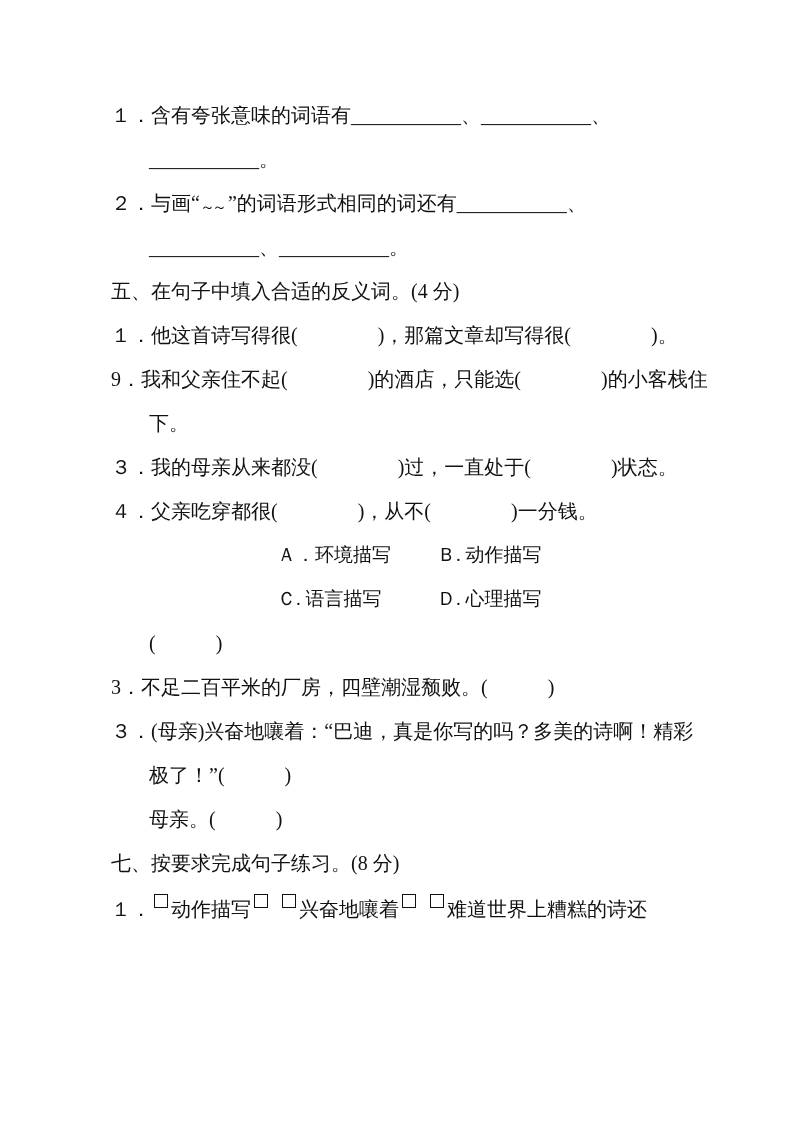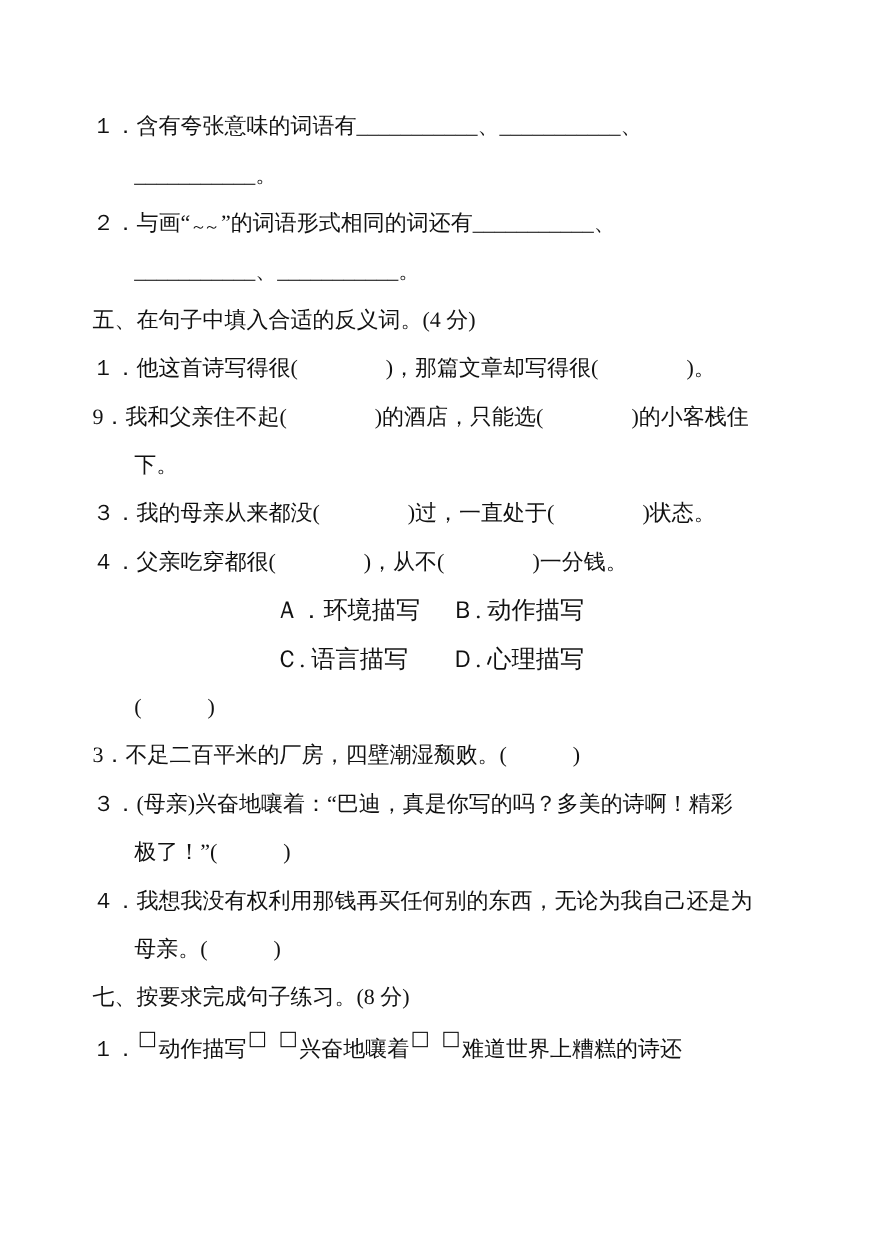--- a/index.html
+++ b/index.html
@@ -9,40 +9,40 @@
   }
   body {
     width: 793px;
     height: 1122px;
     position: relative;
     overflow: hidden;
     font-family: "Liberation Serif", "DejaVu Serif", serif;
     color: #111111;
   }
   .doc {
-    padding: 102px 100px 0 84px;
+    padding: 102px 100px 0 111px;
     font-size: 20px;
     line-height: 26px;
   }
   .line {
     white-space: nowrap;
     margin-bottom: 18px;
     height: 26px;
   }
   .cont {
     padding-left: 38px;
   }
   .sec {
     margin-top: 4px;
   }
   
   
   .opts {
     padding-left: 166px;
-    font-size: 22px;
+    font-size: 19px;
   }
   .opt {
     display: inline-block;
     min-width: 160px;
   }
   
   .wavy {
     display: inline-block;
     font-size: 15px;
     letter-spacing: -3px;
@@ -81,19 +81,18 @@
   <div class="line cont">下。</div>
   <div class="line">３．我的母亲从来都没(　　　　)过，一直处于(　　　　)状态。</div>
   <div class="line">４．父亲吃穿都很(　　　　)，从不(　　　　)一分钱。</div>
 
   <div class="line opts"><span class="opt">Ａ．环境描写</span><span class="opt">Ｂ. 动作描写</span></div>
   <div class="line opts"><span class="opt">Ｃ. 语言描写</span><span class="opt">Ｄ. 心理描写</span></div>
   <div class="line cont">(　　　)</div>
   <div class="line">3．不足二百平米的厂房，四壁潮湿颓败。(　　　)</div>
   <div class="line">３．(母亲)兴奋地嚷着：“巴迪，真是你写的吗？多美的诗啊！精彩</div>
   <div class="line cont">极了！”(　　　)</div>
-  <div class="line">４．我想我没有权利用那钱再买任何别的东西，无论为我自己还是为</div>
   <div class="line cont">母亲。(　　　)</div>
 
   <div class="line sec">七、按要求完成句子练习。(8 分)</div>
   <div class="line"><span>１．</span><span class="pbox"></span><span>动作描写</span><span class="pbox"></span><span class="boxgap"></span><span class="pbox"></span><span>兴奋地嚷着</span><span class="pbox"></span><span class="boxgap"></span><span class="pbox"></span><span>难道世界上糟糕的诗还</span></div>
 
 </div>
 
 </body></html>

